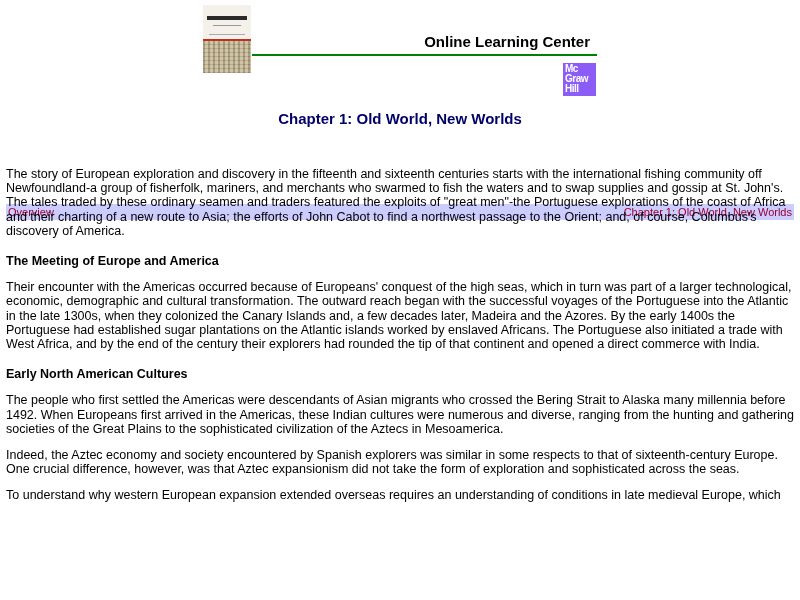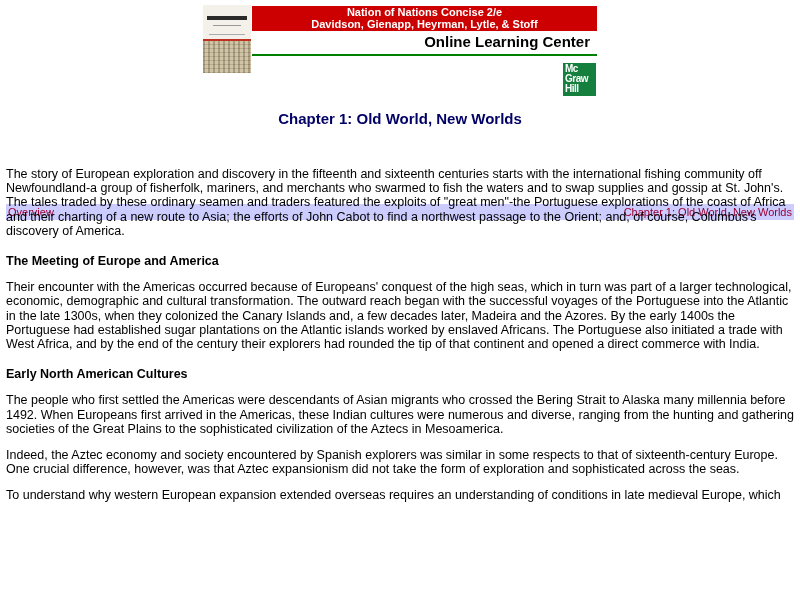--- a/index.html
+++ b/index.html
@@ -106,21 +106,21 @@
       width: 345px;
       height: 2px;
       background: #008000;
     }
     .mh-logo {
       position: absolute;
       left: 360px;
       top: 58px;
       width: 33px;
       height: 33px;
-      background: #15803d;
+      background: #8b5cf6;
       color: #ffffff;
       font-weight: bold;
       font-size: 10px;
       line-height: 10px;
       letter-spacing: -0.5px;
       padding: 1px 16px 0 2px;
       box-sizing: border-box;
       font-family: "Liberation Sans", sans-serif;
     }
     .mh-logo span { display: block; }
@@ -172,24 +172,20 @@
 </head>
 <body>
 
 <div class="header">
   <div class="book-cover">
     <div class="cover-title"></div>
     <div class="cover-sub"></div>
     <div class="cover-sub2"></div>
     <div class="cover-band"></div>
     <div class="cover-art"></div>
-  </div>
-  <div class="red-band">
-    <div>Nation of Nations Concise 2/e</div>
-    <div>Davidson, Gienapp, Heyrman, Lytle, &amp; Stoff</div>
   </div>
   <div class="olc-title">Online Learning Center</div>
   <div class="green-rule"></div>
   <div class="mh-logo">
     <span>Mc</span>
     <span>Graw</span>
     <span>Hill</span>
   </div>
 </div>
 

